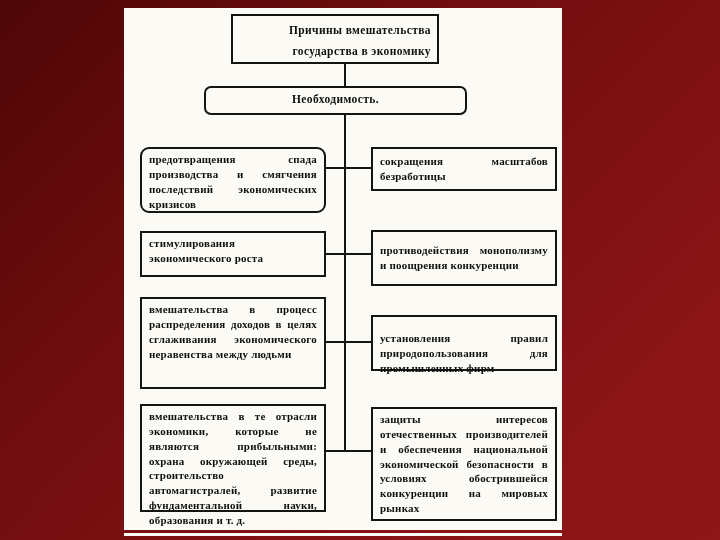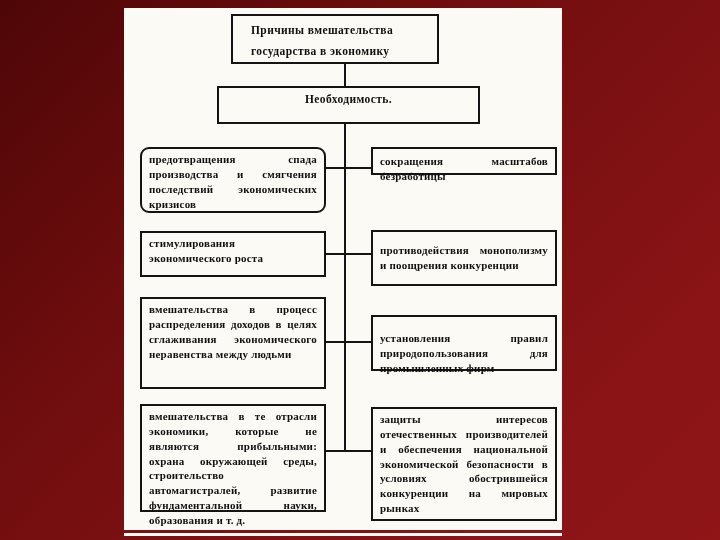--- a/index.html
+++ b/index.html
@@ -45,44 +45,45 @@
     line-height: 1.35;
     letter-spacing: 0.2px;
     padding: 3px 7px;
     text-align: justify;
   }
   .title-box {
     left: 231px;
     top: 14px;
     width: 208px;
     height: 50px;
-    text-align: left;
+    text-align: right;
     font-size: 11.5px;
     line-height: 1.8;
     letter-spacing: 0.4px;
-    padding: 4px 18px;
+    padding: 4px 6px;
   }
   .necessity-box {
-    left: 217px;
+    left: 204px;
     top: 86px;
     width: 263px;
-    height: 38px;
+    height: 29px;
     text-align: center;
     font-size: 11.5px;
     line-height: 20px;
     letter-spacing: 0.4px;
     padding: 1px 6px;
+    border-radius: 7px;
   }
   .left-col { left: 140px; width: 186px; }
   .right-col { left: 371px; width: 186px; }
   .l1 { top: 147px; height: 66px; border-radius: 9px; }
   .l2 { top: 231px; height: 46px; }
   .l3 { top: 297px; height: 92px; }
   .l4 { top: 404px; height: 108px; }
-  .r1 { top: 147px; height: 28px; padding-top: 5px; }
+  .r1 { top: 147px; height: 44px; padding-top: 5px; }
   .r2 { top: 230px; height: 56px; padding-top: 11px; }
   .r3 { top: 315px; height: 56px; padding-top: 14px; }
   .r4 { top: 407px; height: 114px; }
   .line {
     position: absolute;
     background: #141414;
   }
   .v-line { width: 2px; }
   .h-line { height: 2px; }
 </style>

